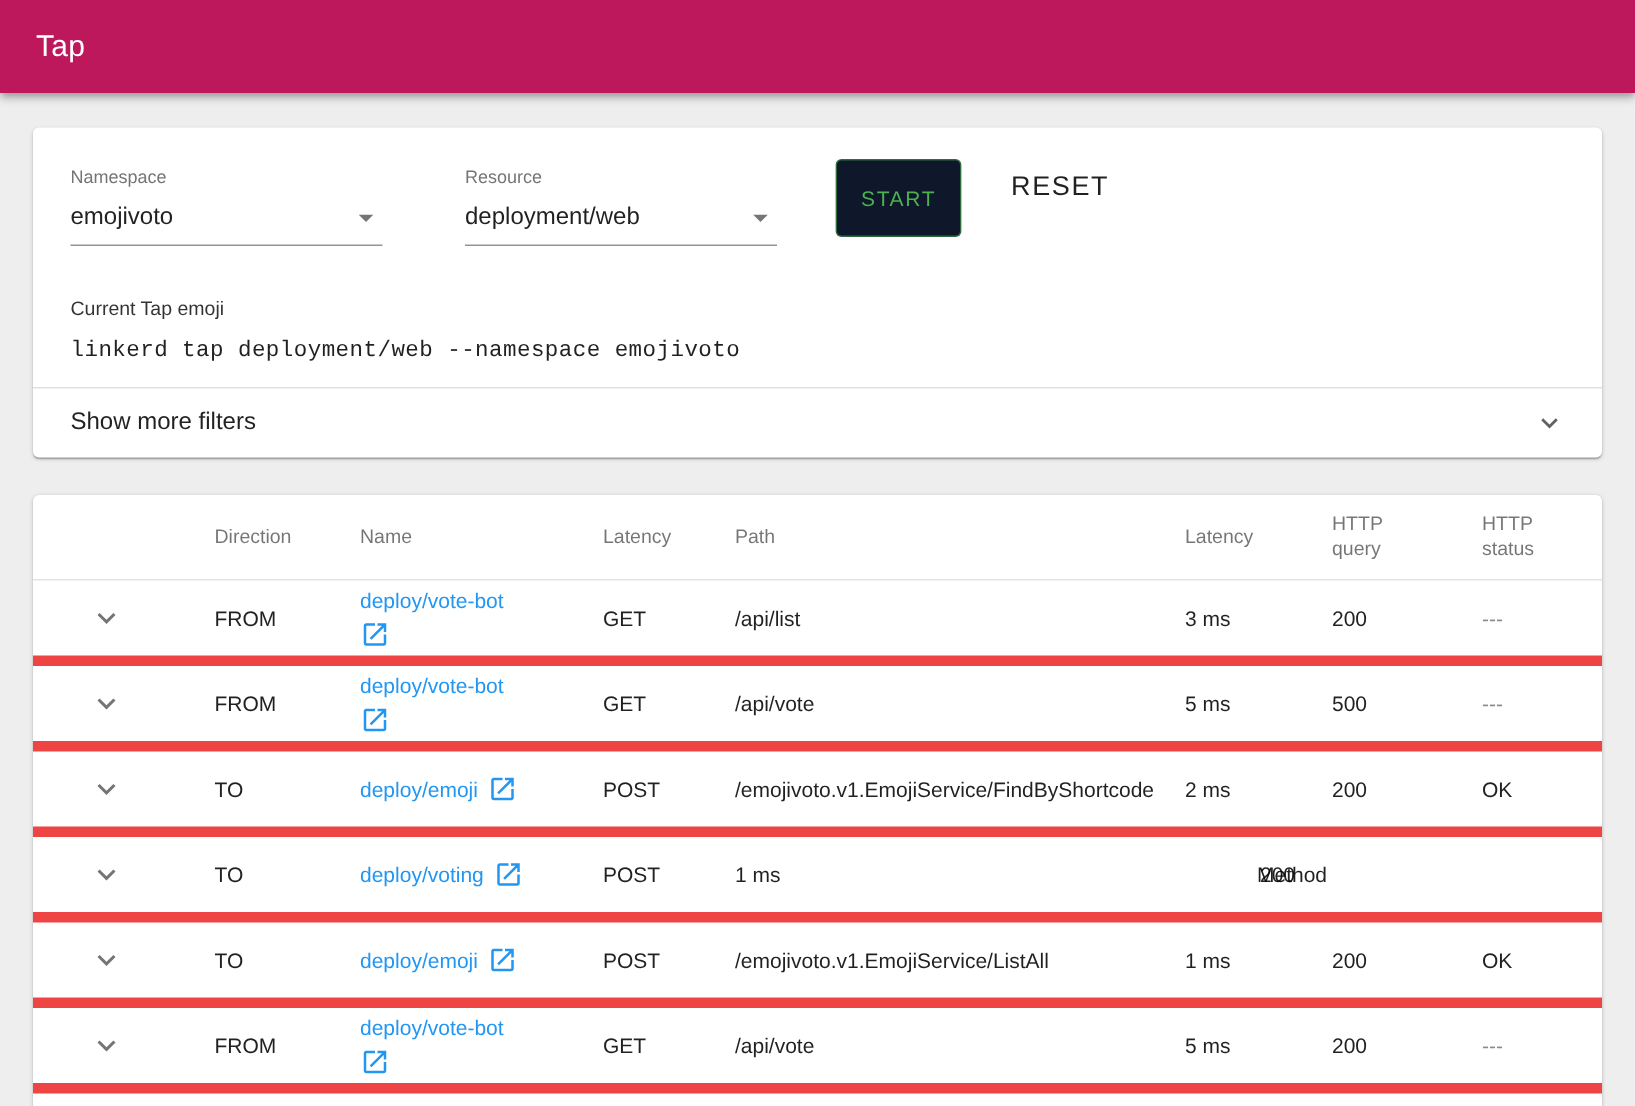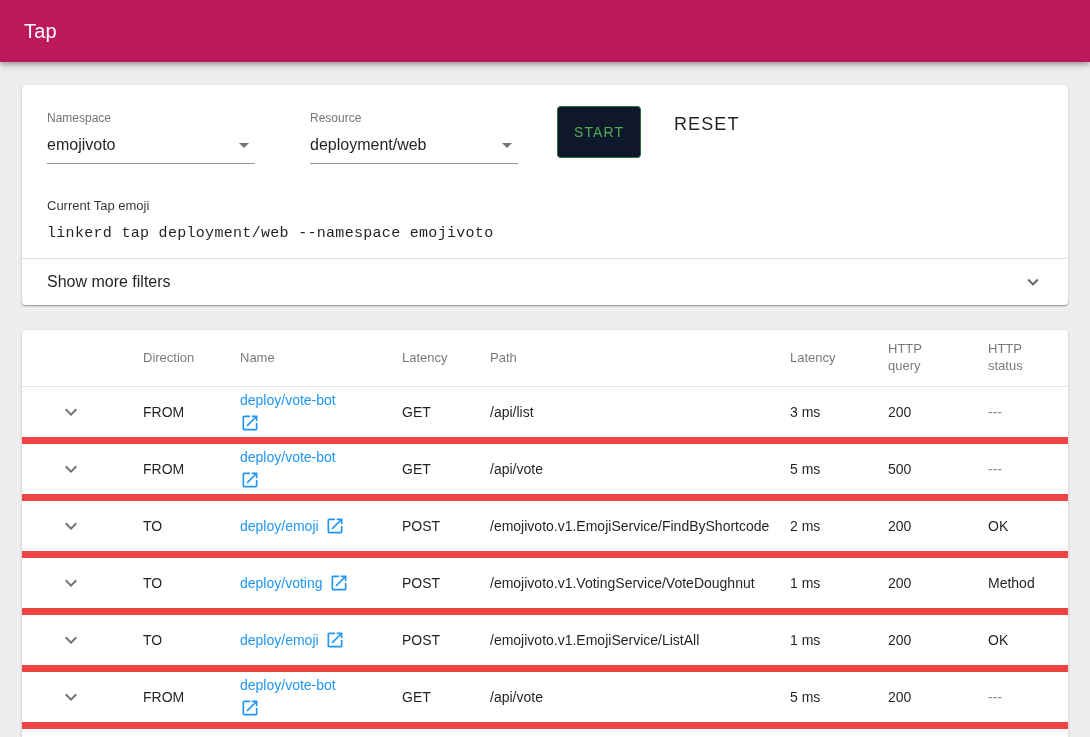--- a/index.html
+++ b/index.html
@@ -246,21 +246,20 @@
     <div>TO</div>
     <div class="col-name">
       <a class="res-link">deploy/voting</a>
       <a class="ext-link">
         <svg viewBox="0 0 24 24">
               <path d="M19 19H5V5h7V3H5c-1.11 0-2 .9-2 2v14c0 1.1.89 2 2 2h14c1.1 0 2-.9 2-2v-7h-2v7zM14 3v2h3.59l-9.83 9.83 1.41 1.41L19 6.41V10h2V3h-7z"></path>
             </svg>
       </a>
     </div>
     <div class="col-method">POST</div>
-    <div class="col-path">/emojivoto.v1.VotingService/VoteDoughnut</div>
     <div class="col-latency">1 ms</div>
     <div class="col-http">200</div>
     <div>Method</div>
   </div>
 
   <div class="tr">
     <div>
       <button class="expand-button">
         <svg viewBox="0 0 24 24">
               <path d="M16.59 8.59 12 13.17 7.41 8.59 6 10l6 6 6-6z"></path>

